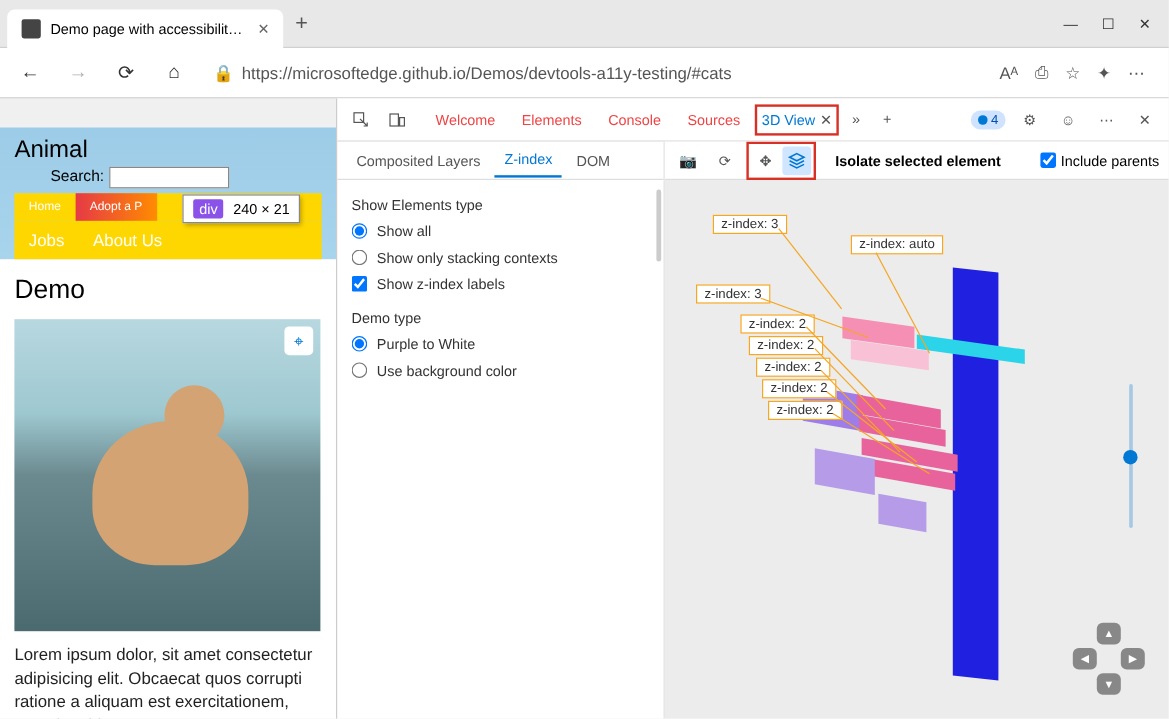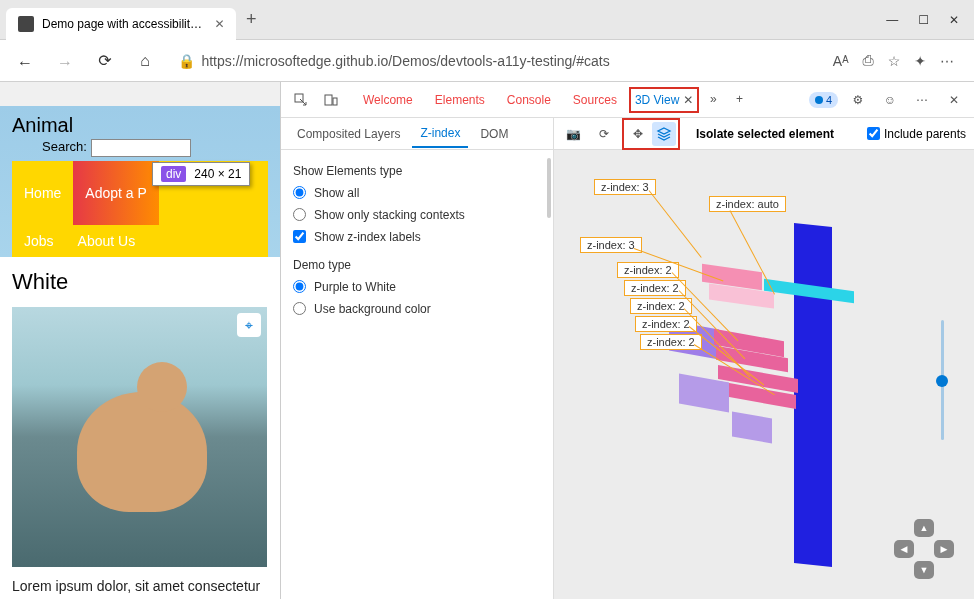--- a/index.html
+++ b/index.html
@@ -24,21 +24,21 @@
 
 .content-row { display: flex; height: calc(599px - 82px); }
 
 
 .page { width: 280px; background: #fff; overflow: hidden; position: relative; margin-top: 24px; }
 .page-header { background: linear-gradient(180deg, #9dcce8 0%, #a8d4ec 100%); padding: 8px 12px 0; }
 .page-header h1 { font-size: 20px; font-weight: normal; color: #000; }
 .search-label { font-size: 13px; color: #000; margin-left: 30px; }
 .search-input { width: 100px; border: 1px solid #888; height: 18px; margin-left: 4px; }
 .nav-yellow { background: #ffd700; display: flex; padding: 0; margin-top: 4px; }
-.nav-yellow a { color: #fff; padding: 24px 12px; font-size: 14px; cursor: pointer; }
+.nav-yellow a { color: #fff; padding: 6px 12px; font-size: 10px; cursor: pointer; }
 .nav-adopt { background: linear-gradient(90deg, #e63946, #ff8c00); position: relative; }
 .nav-sub { background: #ffd700; display: flex; padding: 0; }
 .nav-sub a { color: #fff; padding: 8px 12px; font-size: 14px; cursor: pointer; }
 .tooltip { position: absolute; background: #fff; border: 1px solid #888; box-shadow: 2px 2px 4px rgba(0,0,0,0.3); padding: 3px 8px; left: 152px; top: 56px; font-size: 12px; display: flex; gap: 8px; align-items: center; z-index: 100; }
 .tooltip .tag { background: #8a52e8; color: #fff; padding: 1px 5px; border-radius: 2px; }
 .page-body { padding: 12px; }
 .page-body h2 { font-size: 22px; font-weight: normal; margin-bottom: 12px; }
 .cat-img { width: 255px; height: 260px; background: linear-gradient(180deg, #b8d8e0 0%, #9ec8d0 30%, #6b8a8f 50%, #4a6a6f 100%); position: relative; margin-bottom: 10px; }
 .cat-shape { position: absolute; width: 130px; height: 120px; background: #d4a373; border-radius: 50% 50% 40% 40%; bottom: 55px; left: 65px; }
 .cat-shape::before { content: ""; position: absolute; width: 50px; height: 50px; background: #d4a373; border-radius: 50%; top: -30px; left: 60px; }
@@ -154,21 +154,21 @@
       <div class="nav-sub">
         <a>Jobs</a>
         <a>About Us</a>
       </div>
       <div class="tooltip">
         <span class="tag">div</span>
         <span>240 × 21</span>
       </div>
     </div>
     <div class="page-body">
-      <h2>White</h2>
+      <h2>Demo</h2>
       <div class="cat-img">
         <div class="cat-shape"></div>
         <div class="scan-icon">⌖</div>
       </div>
       <p class="page-text">Lorem ipsum dolor, sit amet consectetur adipisicing elit. Obcaecat quos corrupti ratione a aliquam est exercitationem, magni architecto</p>
     </div>
   </div>
 
   <div class="devtools">
     <div class="dev-header">

